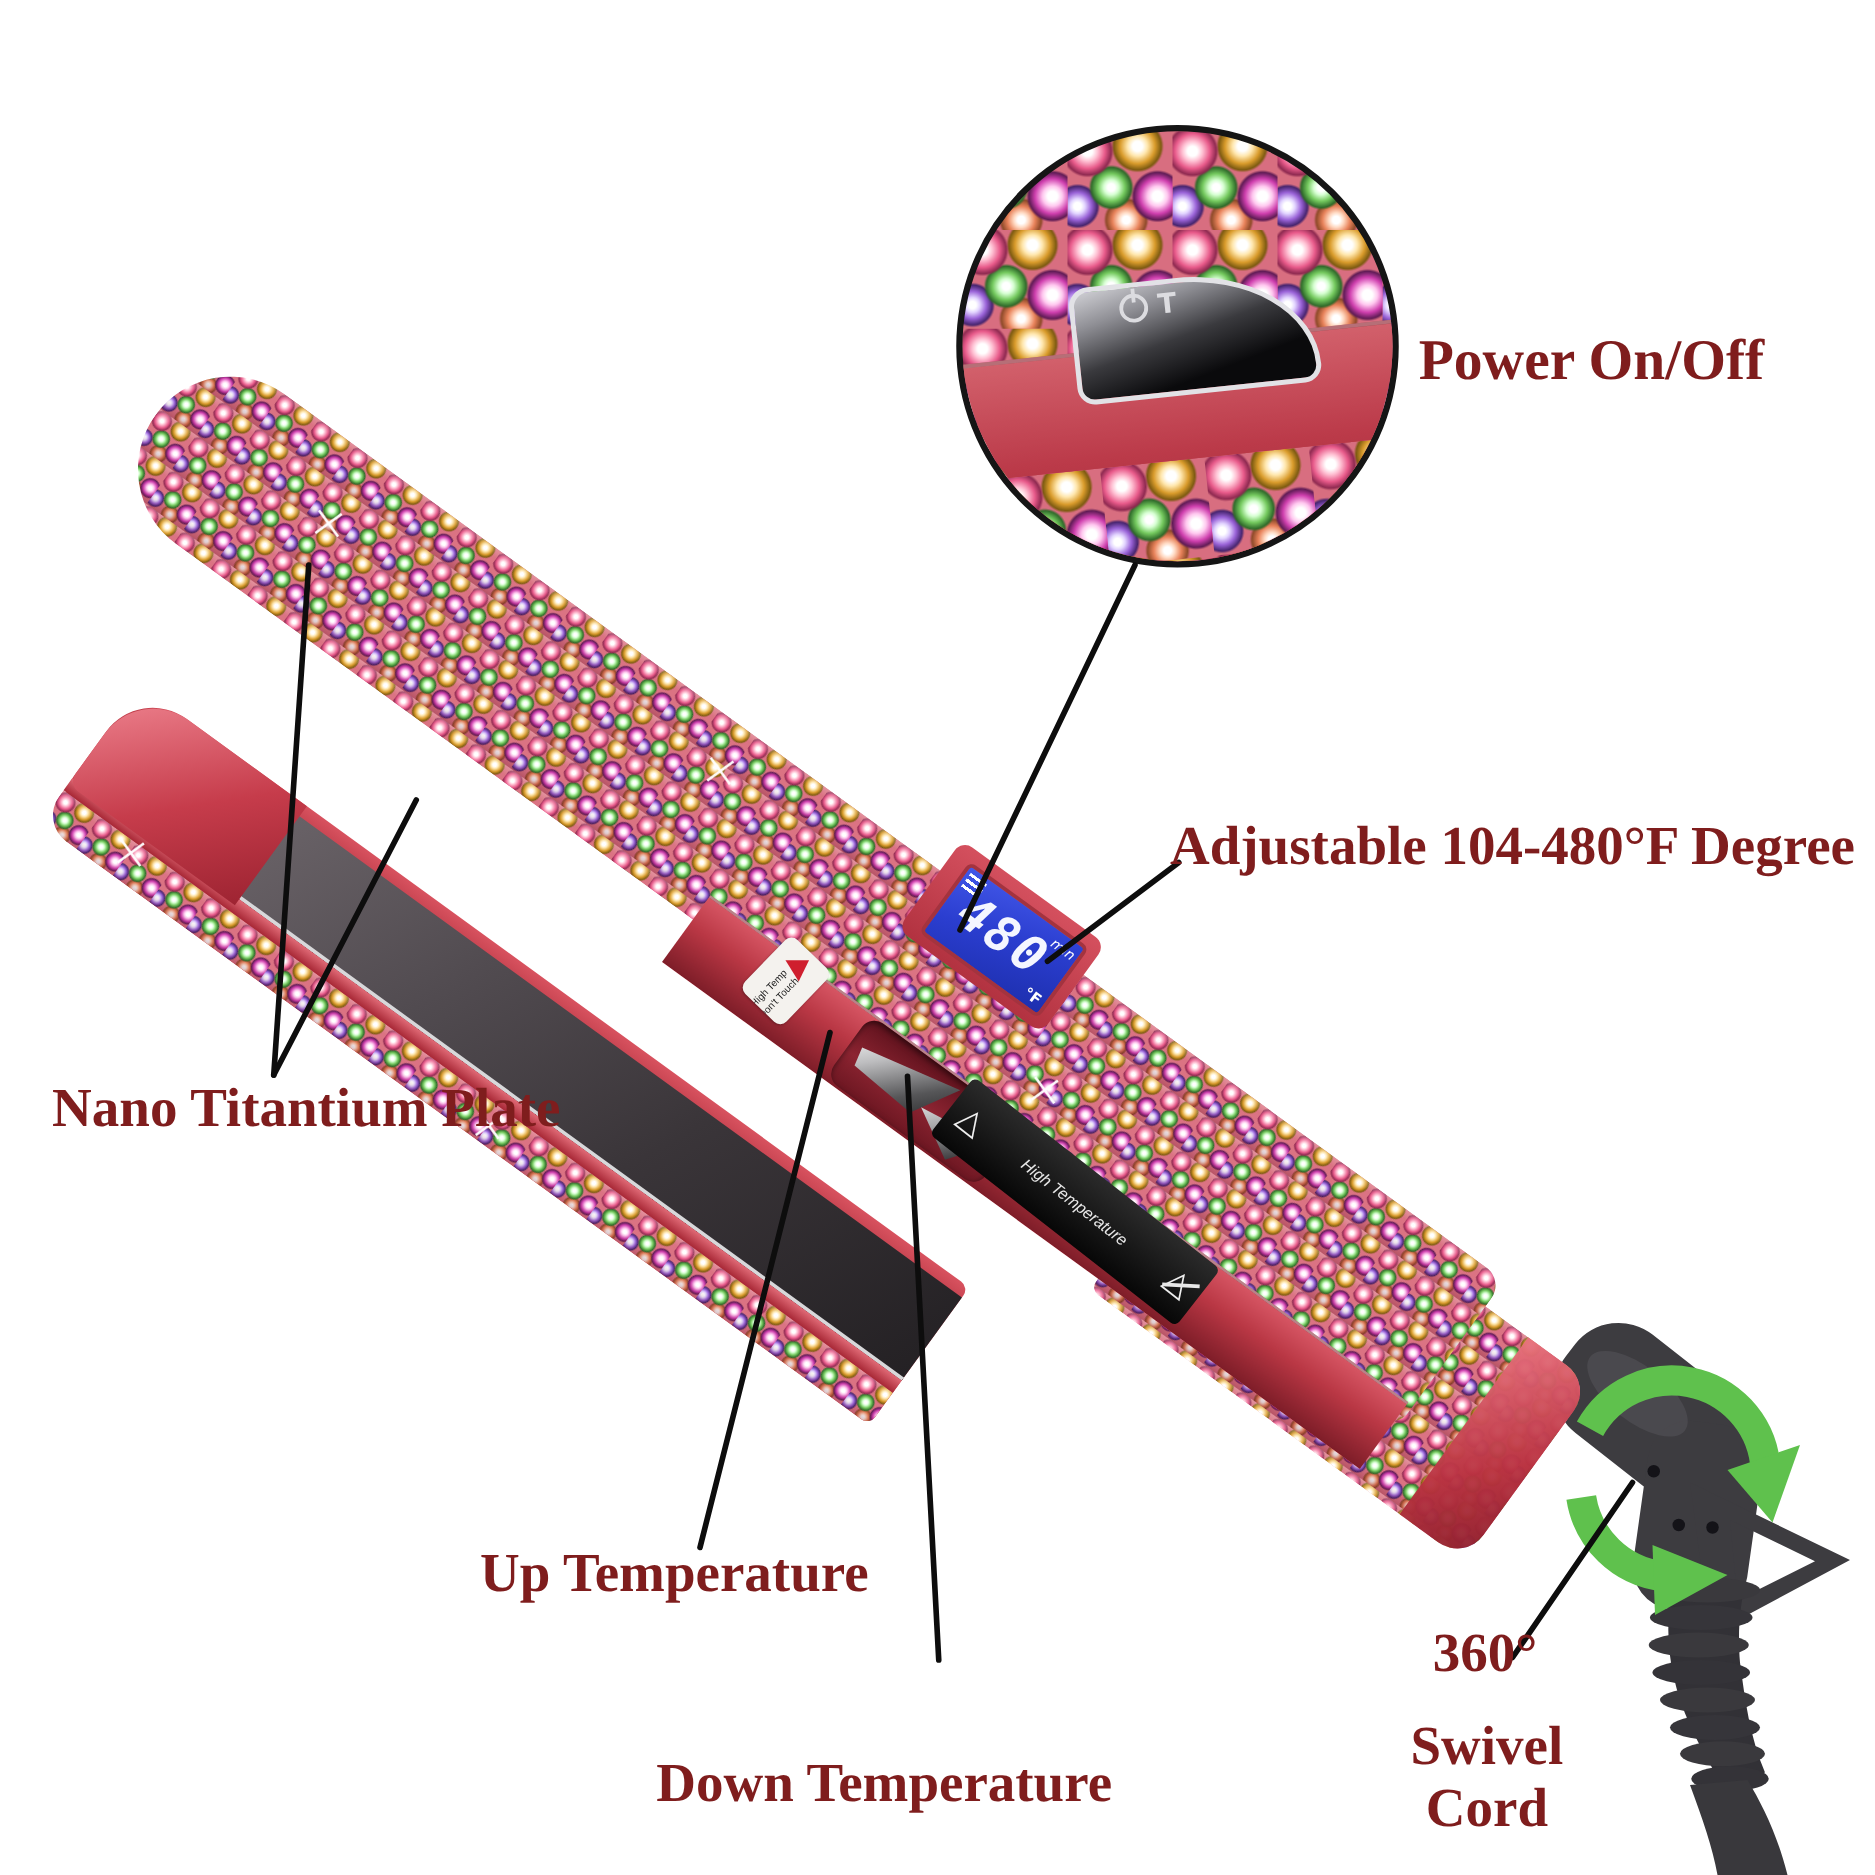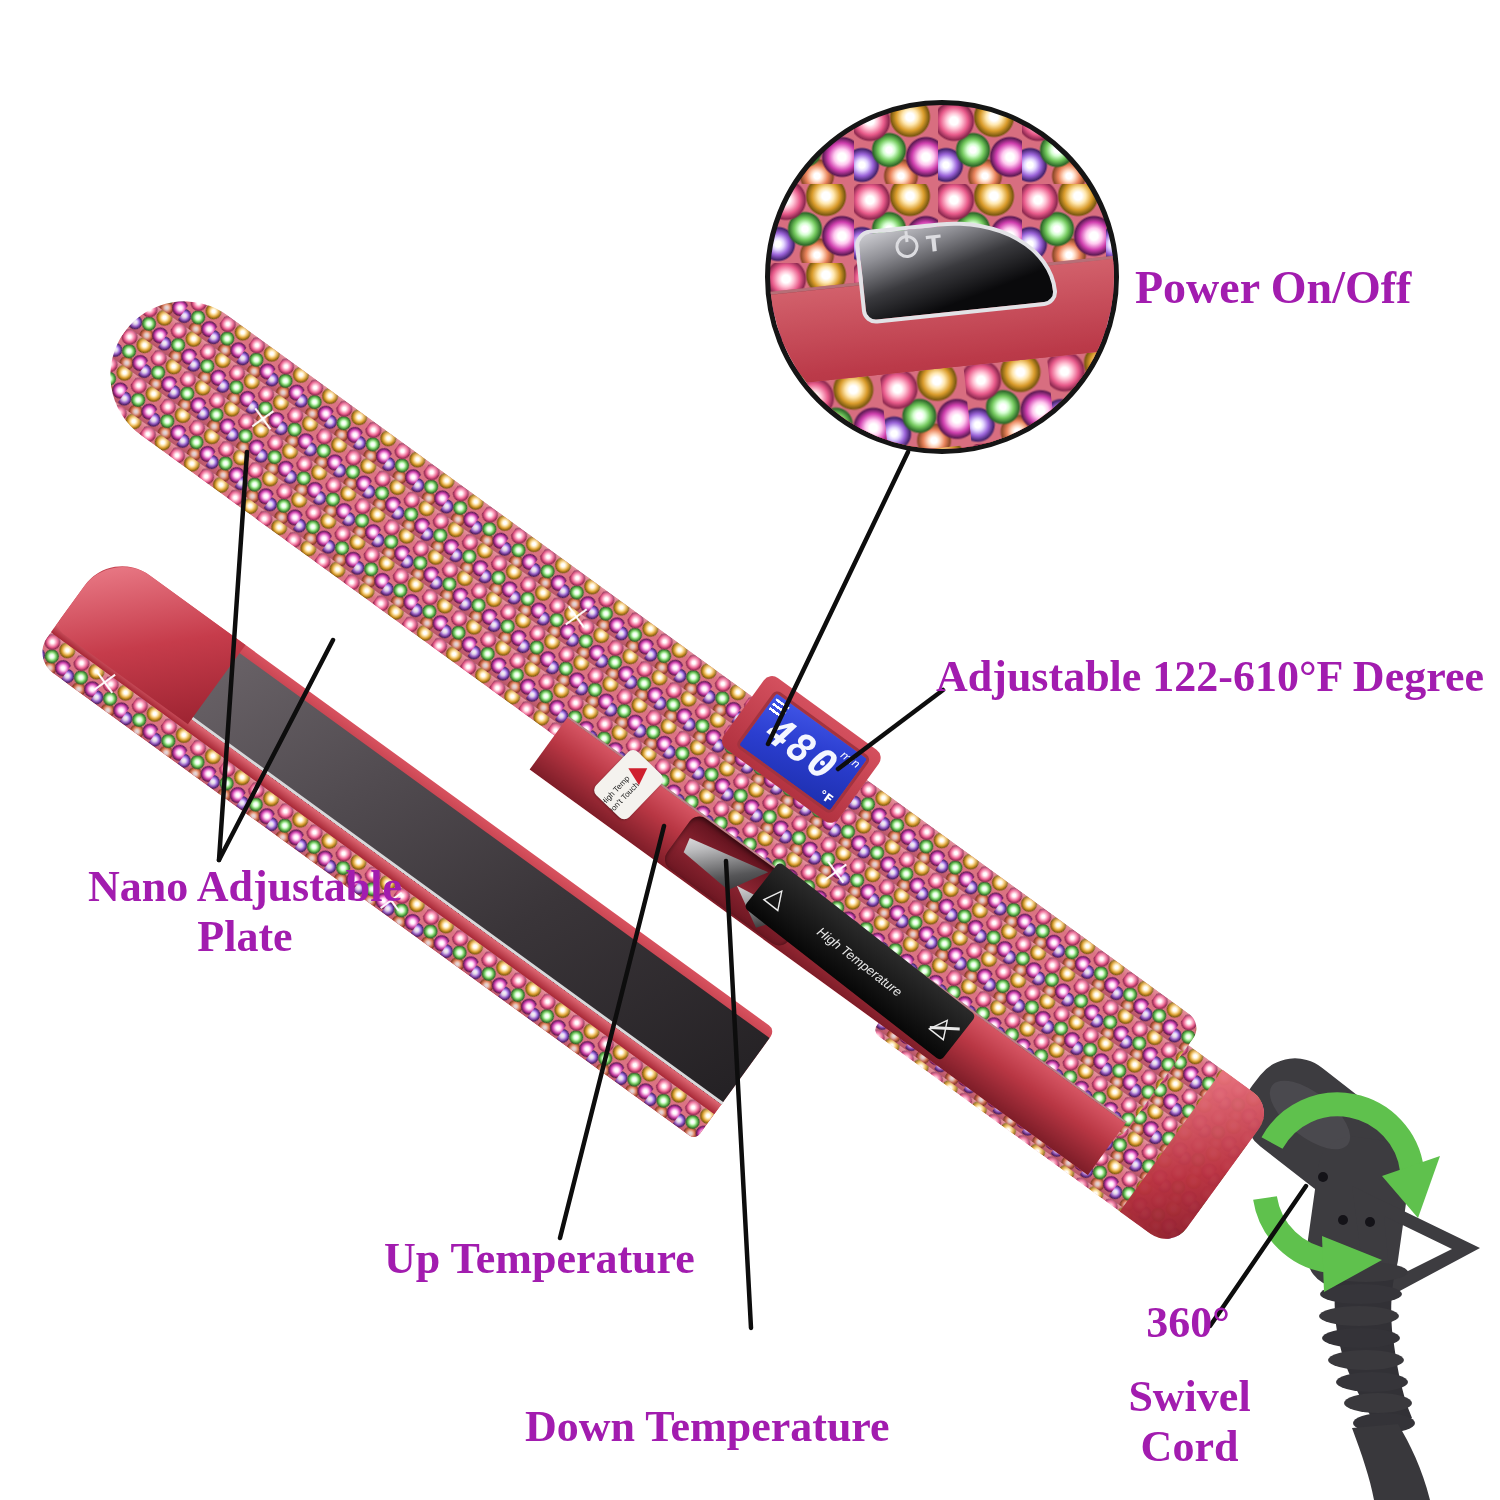--- a/index.html
+++ b/index.html
@@ -110,21 +110,21 @@
            border-radius:16px 110px 14px 14px / 16px 80px 14px 14px;
            background:linear-gradient(165deg,#cfcfd4 0%,#8f8f95 22%,#3a3a3e 48%,#0a0a0c 75%);
            border:4px solid #e2e2e6;box-sizing:border-box;}
   .mag-glyphs{position:absolute;left:36px;top:4px;display:flex;align-items:center;gap:8px;color:#dcdce0;
            font-family:"DejaVu Sans",sans-serif;font-weight:700;font-size:22px;}
   .pwr-ic{position:relative;width:17px;height:17px;border:3px solid #dcdce0;border-radius:50%;display:inline-block;}
   .pwr-ic::after{content:"";position:absolute;left:50%;top:-7px;width:3px;height:11px;background:#dcdce0;transform:translateX(-50%);}
   .mag-stones2{left:30px;top:262px;width:312px;height:86px;transform:rotate(-6deg);border-radius:10px;}
 
   
-  .note{position:absolute;color:#a21caf;font-weight:700;white-space:nowrap;}
+  .note{position:absolute;color:#7f1d1d;font-weight:700;white-space:nowrap;}
   .f46{font-size:46px;line-height:52px;}
   .f44{font-size:44px;line-height:50px;}
   .center{text-align:center;white-space:normal;}
   svg{position:absolute;left:0;top:0;}
 </style>
 </head>
 <body>
 
 <div class="canvas">
 
@@ -227,19 +227,19 @@
       <line x1="219" y1="860" x2="333" y2="640"></line>
       <line x1="908" y1="452" x2="768" y2="744"></line>
       <line x1="943" y1="690" x2="838" y2="769"></line>
       <line x1="664" y1="826" x2="560" y2="1238"></line>
       <line x1="726" y1="861" x2="751" y2="1328"></line>
       <line x1="1306" y1="1186" x2="1210" y2="1326"></line>
     </g>
   </svg>
 
   <div class="note f46" style="left:1135px;top:262px">Power On/Off</div>
-  <div class="note f44" style="left:936px;top:652px">Adjustable 122-610°F Degree</div>
-  <div class="note f44 center" style="left:35px;top:862px;width:420px">Nano Adjustable Plate</div>
+  <div class="note f44" style="left:936px;top:652px">Adjustable 104-480°F Degree</div>
+  <div class="note f44 center" style="left:35px;top:862px;width:420px">Nano Titantium Plate</div>
   <div class="note f44" style="left:384px;top:1234px">Up Temperature</div>
   <div class="note f44" style="left:525px;top:1402px">Down Temperature</div>
   <div class="note f44 center" style="left:1108px;top:1298px;width:160px">360°</div>
   <div class="note f44 center" style="left:1082px;top:1372px;width:215px">Swivel Cord</div>
 </div>
 
 </body></html>

